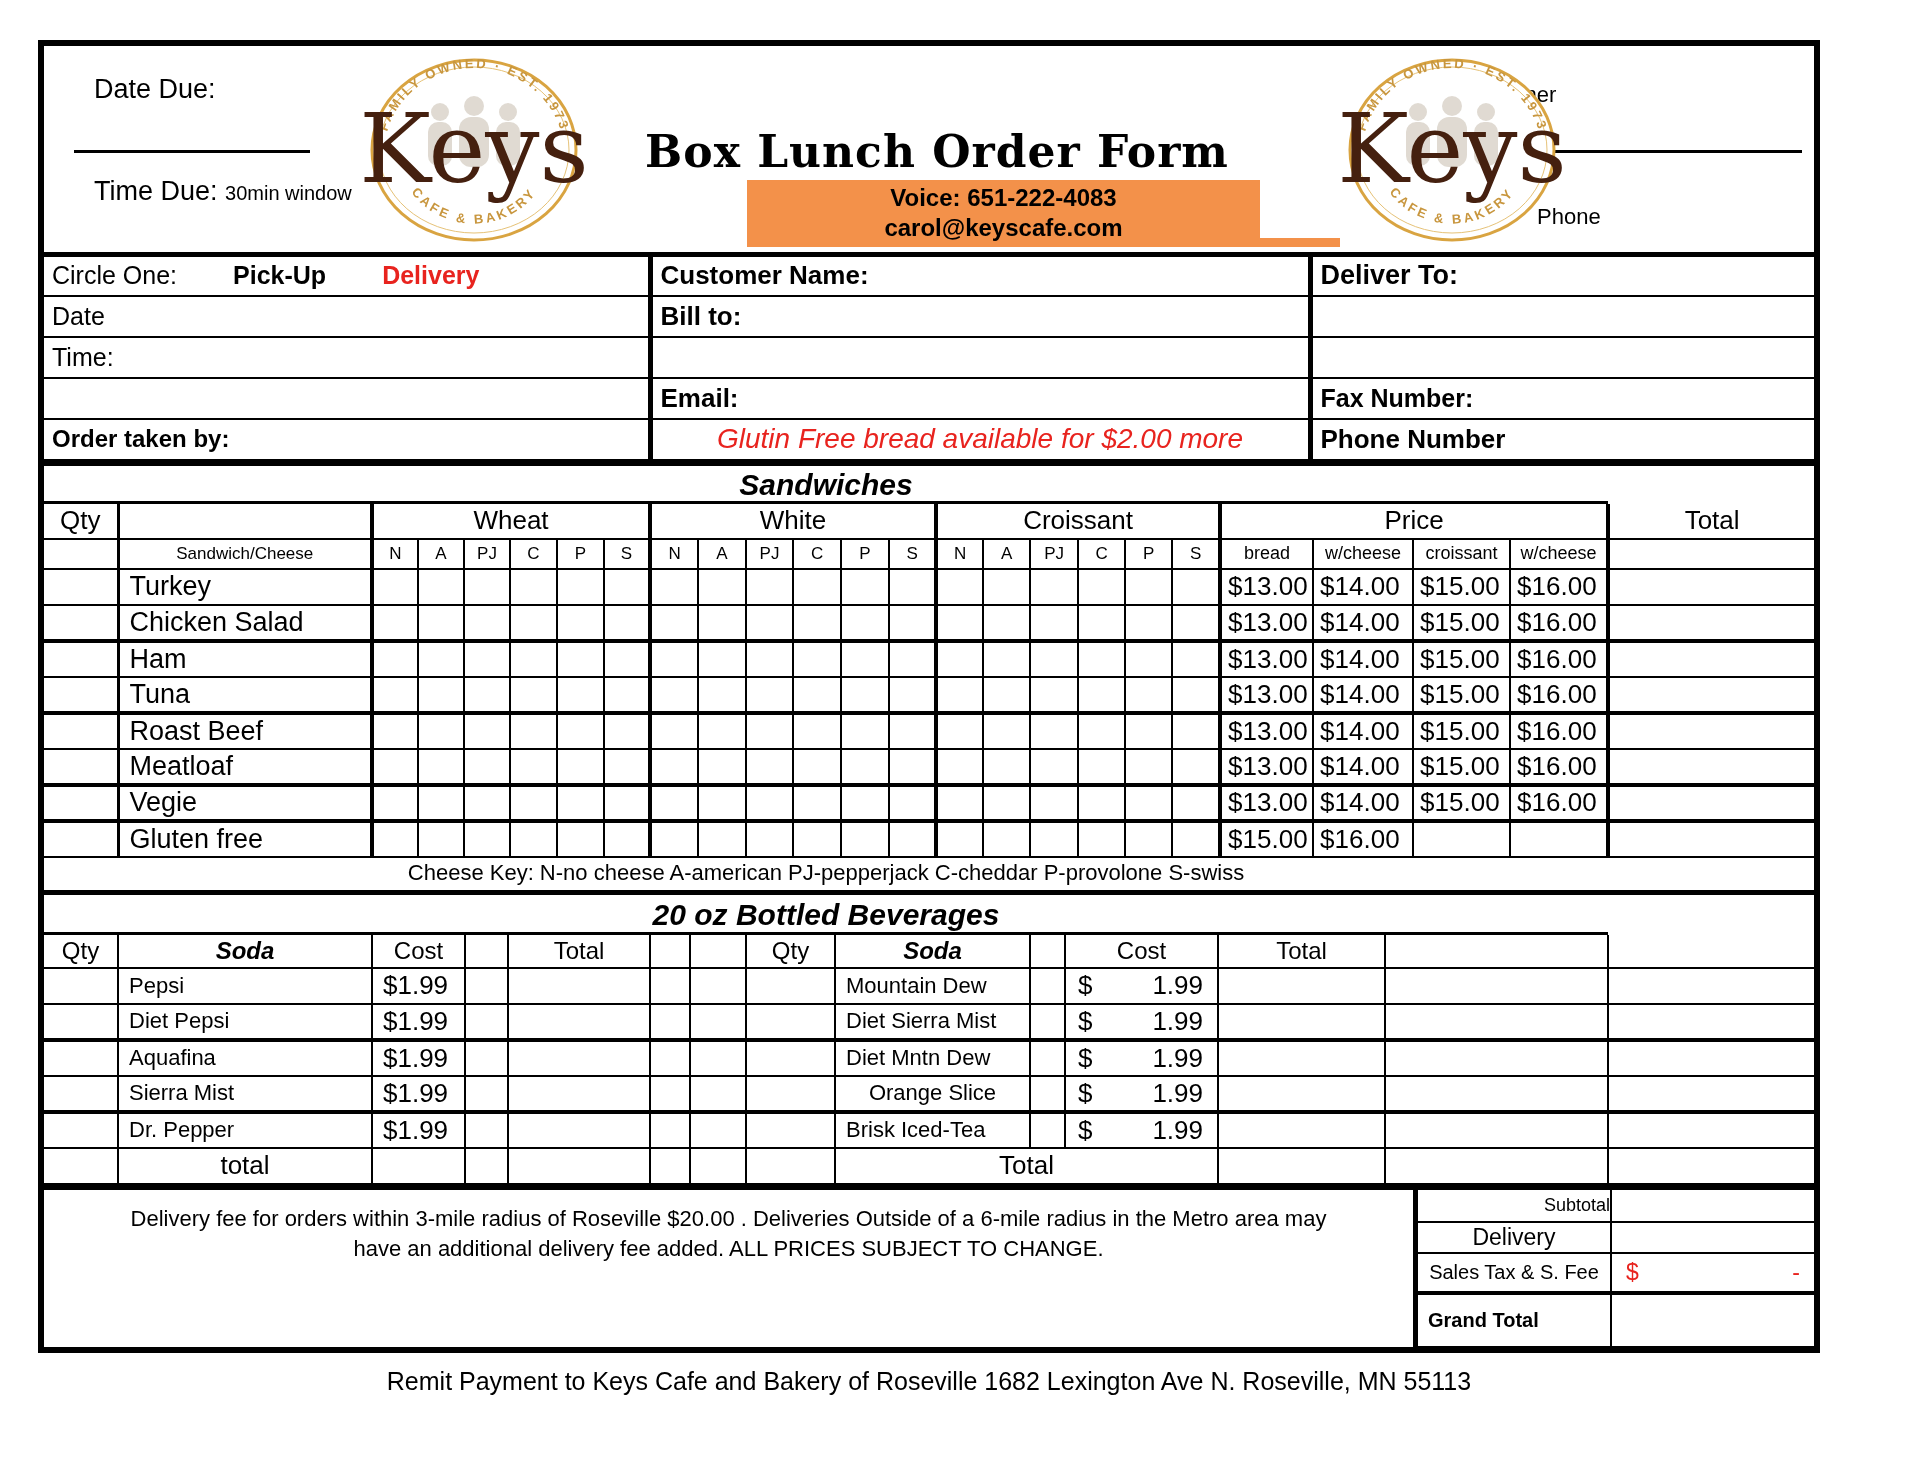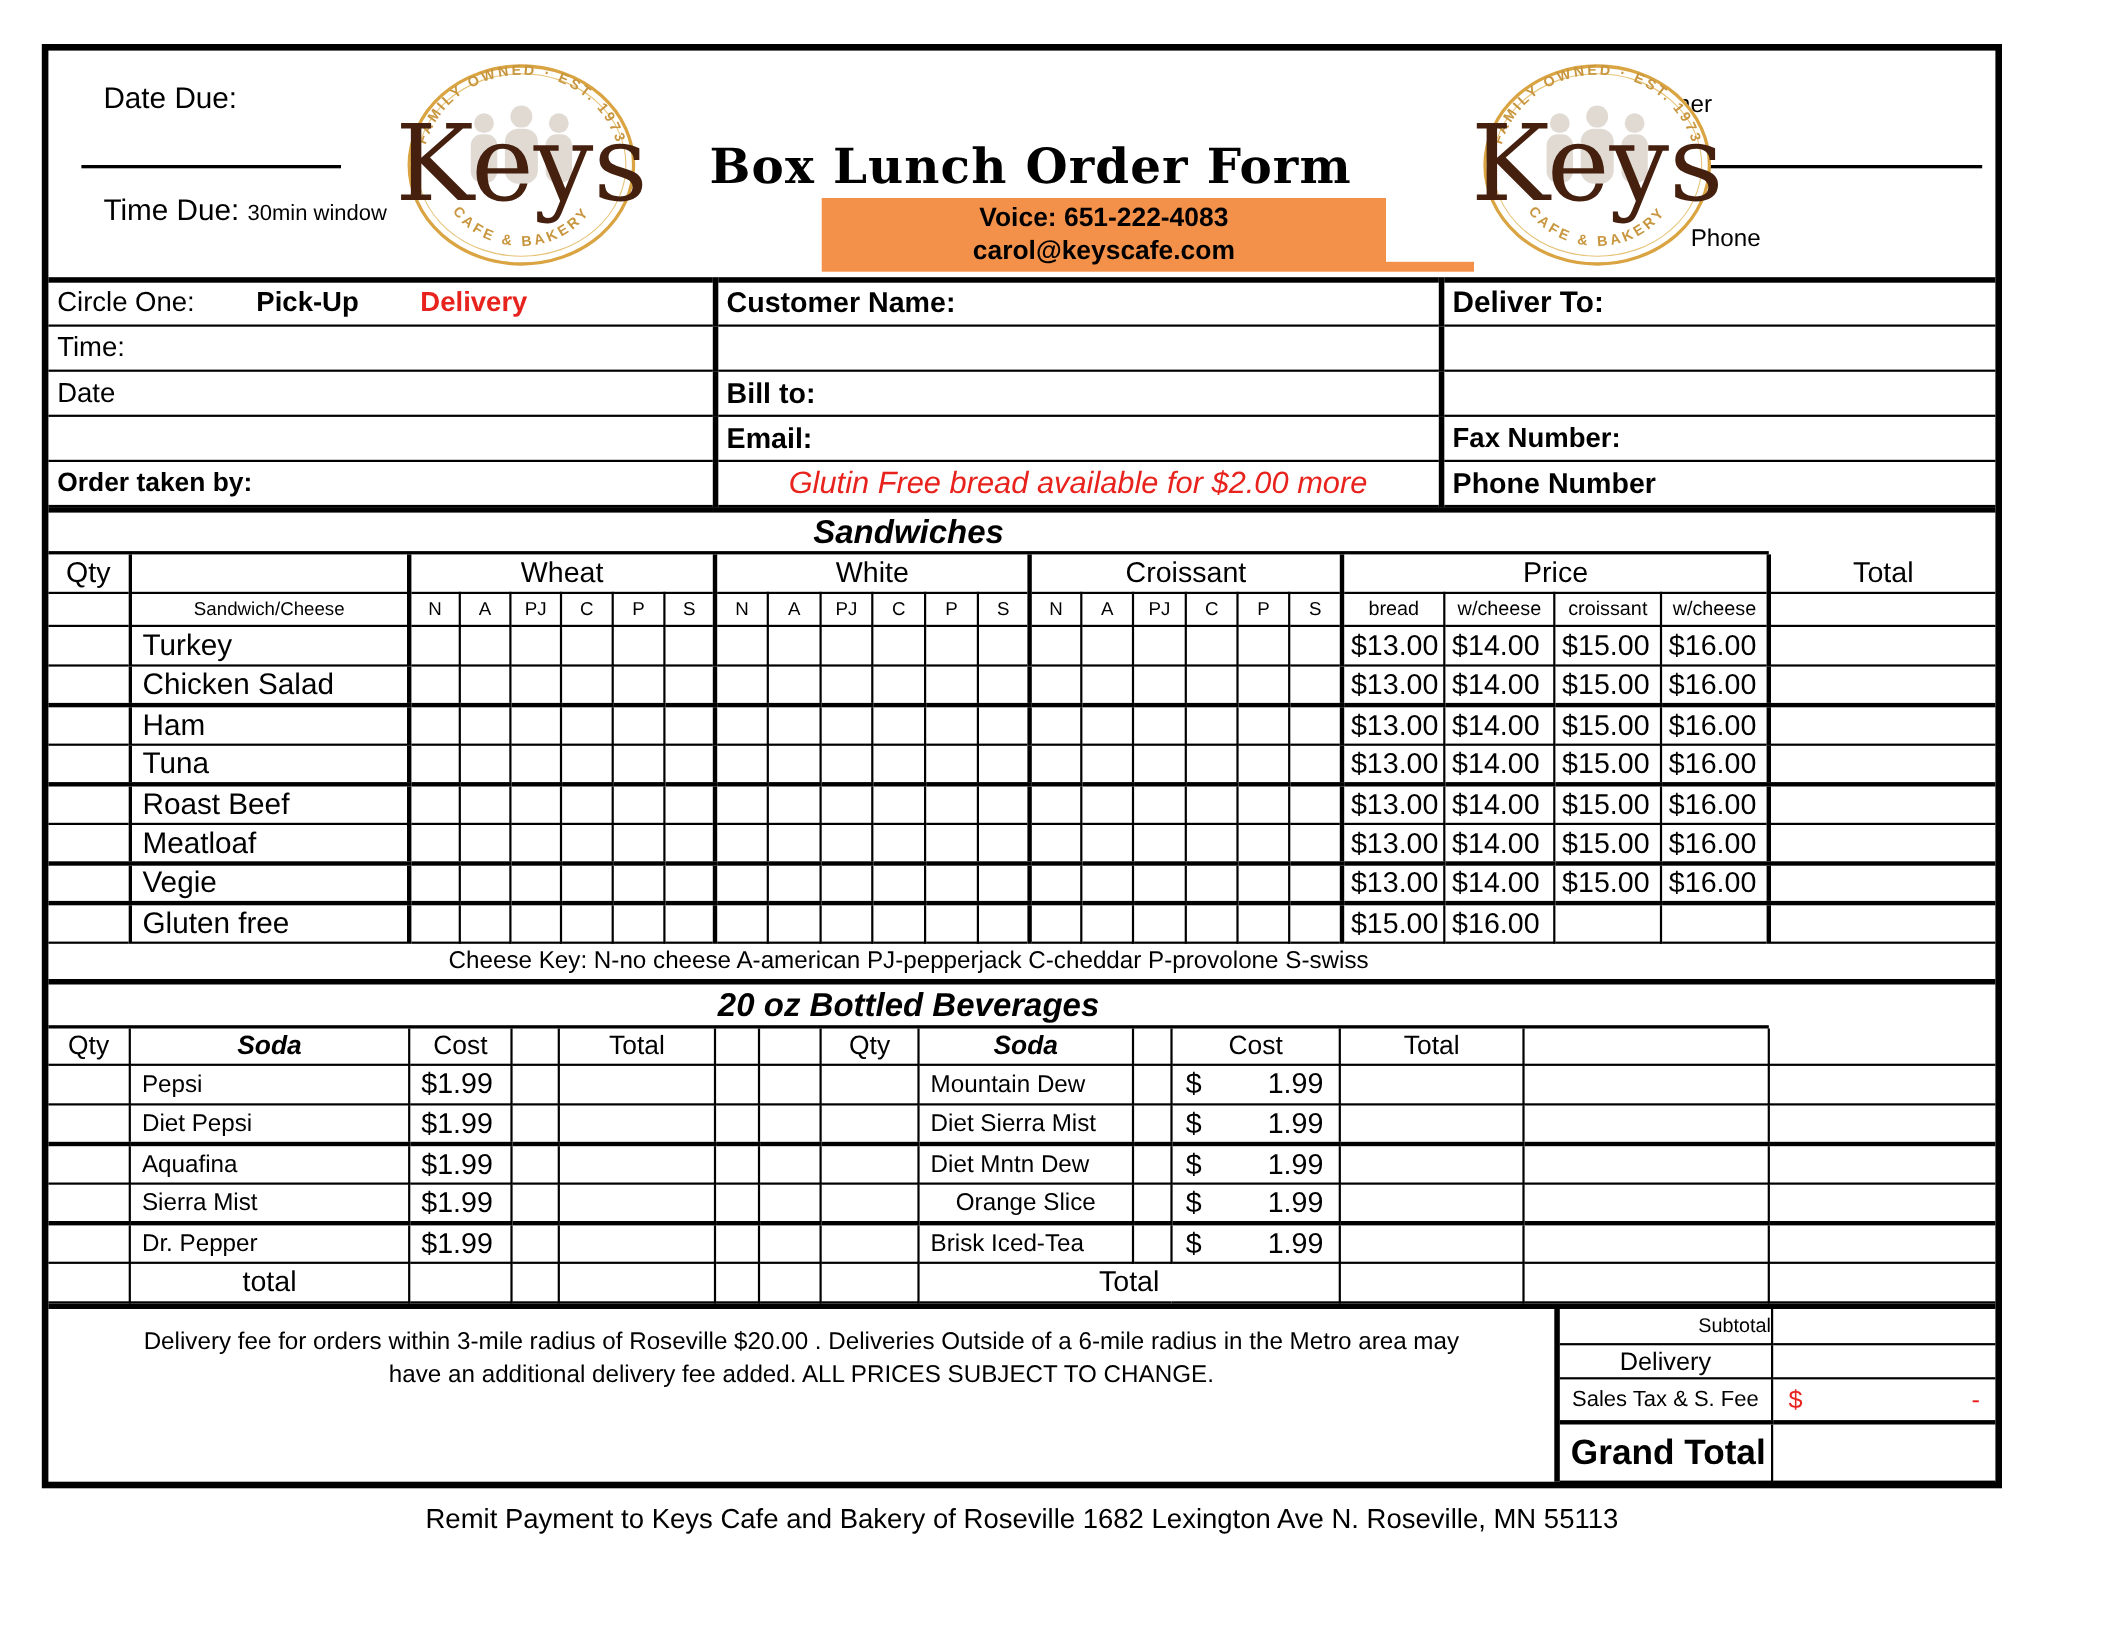--- a/index.html
+++ b/index.html
@@ -78,21 +78,21 @@
   .notes { width:1369px; text-align:center; padding-top:14px; }
   .notes .n-bold { font-size:25px; font-weight:bold; margin-bottom:26px; }
   .notes .n-reg { font-size:22px; line-height:30px; }
   .totals { width:401px; border-left:5px solid #000; }
   .totals table { width:396px; }
   .totals td { padding:0; text-align:center; }
   .totals tr.r1 { height:32px; } .totals tr.r1 td { font-size:18px;text-align:right; }
   .totals tr.r2 { height:31px; } .totals tr.r2 td { font-size:23px; }
   .totals tr.r3 { height:40px; } .totals tr.r3 td { font-size:20px; border-bottom-width:4px; }
   .totals tr.r4 { height:54px; }
-  .totals td.gt-lbl { font-size:32px; font-weight:bold; text-align:left; padding-left:10px; }
+  .totals td.gt-lbl { font-size:20px; font-weight:bold; text-align:left; padding-left:10px; }
   .stx { display:flex; justify-content:space-between; padding:0 14px; color:var(--alert-red,#E8231E); font-size:23px; }
 
   .remit { width:1782px; margin-left:38px; text-align:center; font-size:25px; padding-top:14px; }
 
   .hidden-defs { position:absolute; width:0; height:0; overflow:hidden; }
 </style>
 </head>
 <body>
 
 <svg class="hidden-defs" aria-hidden="true">
@@ -162,27 +162,27 @@
           <div class="crow">
             <span>Circle One:</span>
             <span class="opt">Pick-Up</span>
             <span class="opt red">Delivery</span>
           </div>
         </td>
         <td class="vsep b">Customer Name:</td>
         <td class="vsep b" style="font-size:27px">Deliver To:</td>
       </tr>
       <tr>
-        <td style="font-size:25px">Time:</td>
-        <td class="vsep"></td>
+        <td style="font-size:25px">Date</td>
+        <td class="vsep b">Bill to:</td>
         <td class="vsep"></td>
       </tr>
       <tr>
-        <td style="font-size:25px">Date</td>
-        <td class="vsep b">Bill to:</td>
+        <td style="font-size:25px">Time:</td>
+        <td class="vsep"></td>
         <td class="vsep"></td>
       </tr>
       <tr>
         <td></td>
         <td class="vsep b">Email:</td>
         <td class="vsep b" style="font-size:25px">Fax Number:</td>
       </tr>
       <tr>
         <td class="b" style="font-size:24px">Order taken by:</td>
         <td class="vsep red gluten">Glutin Free bread available for $2.00 more</td>

